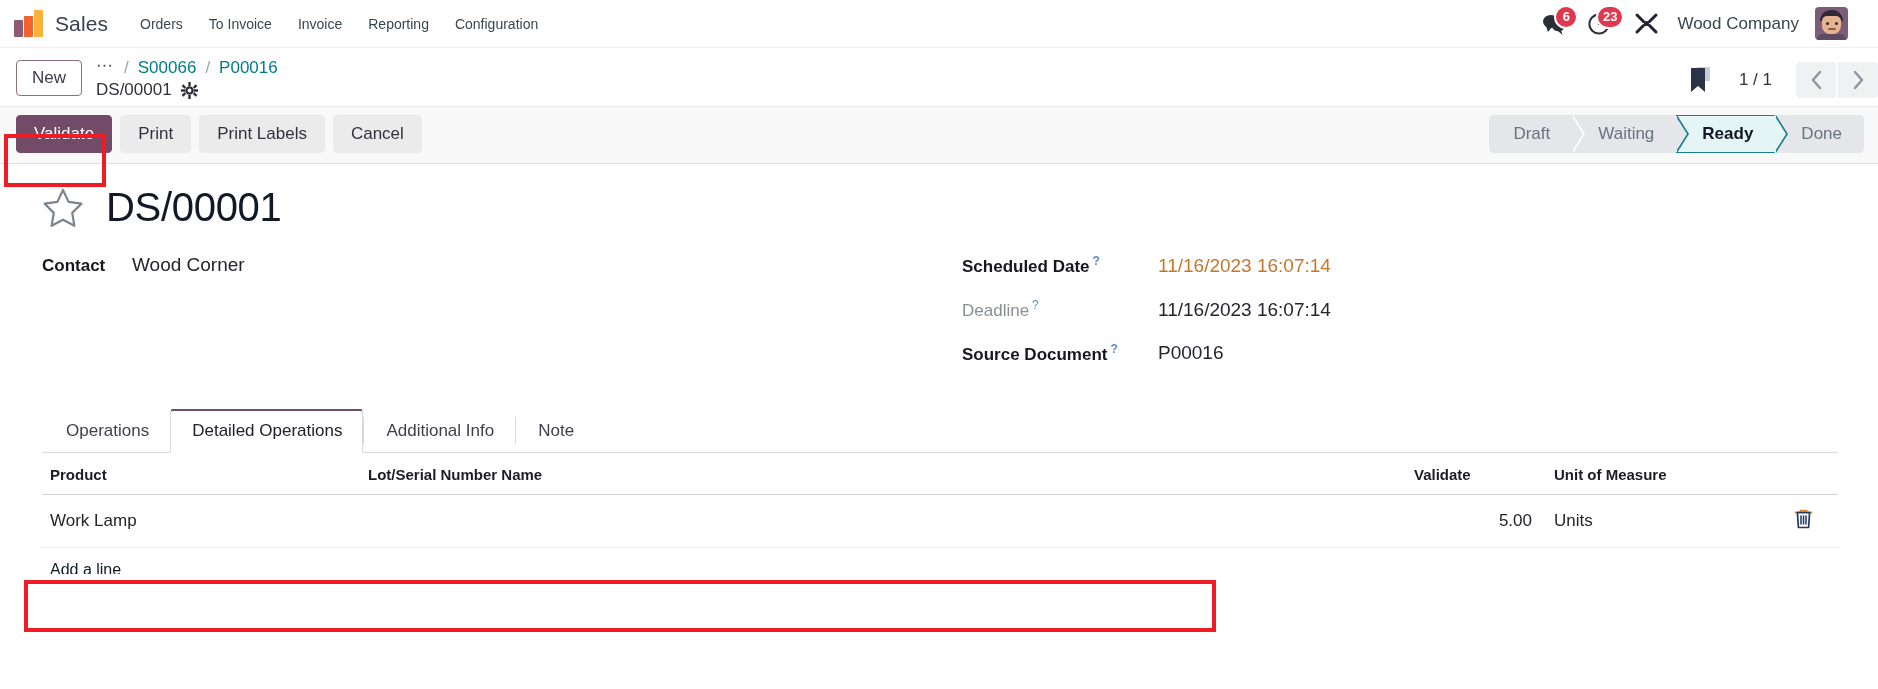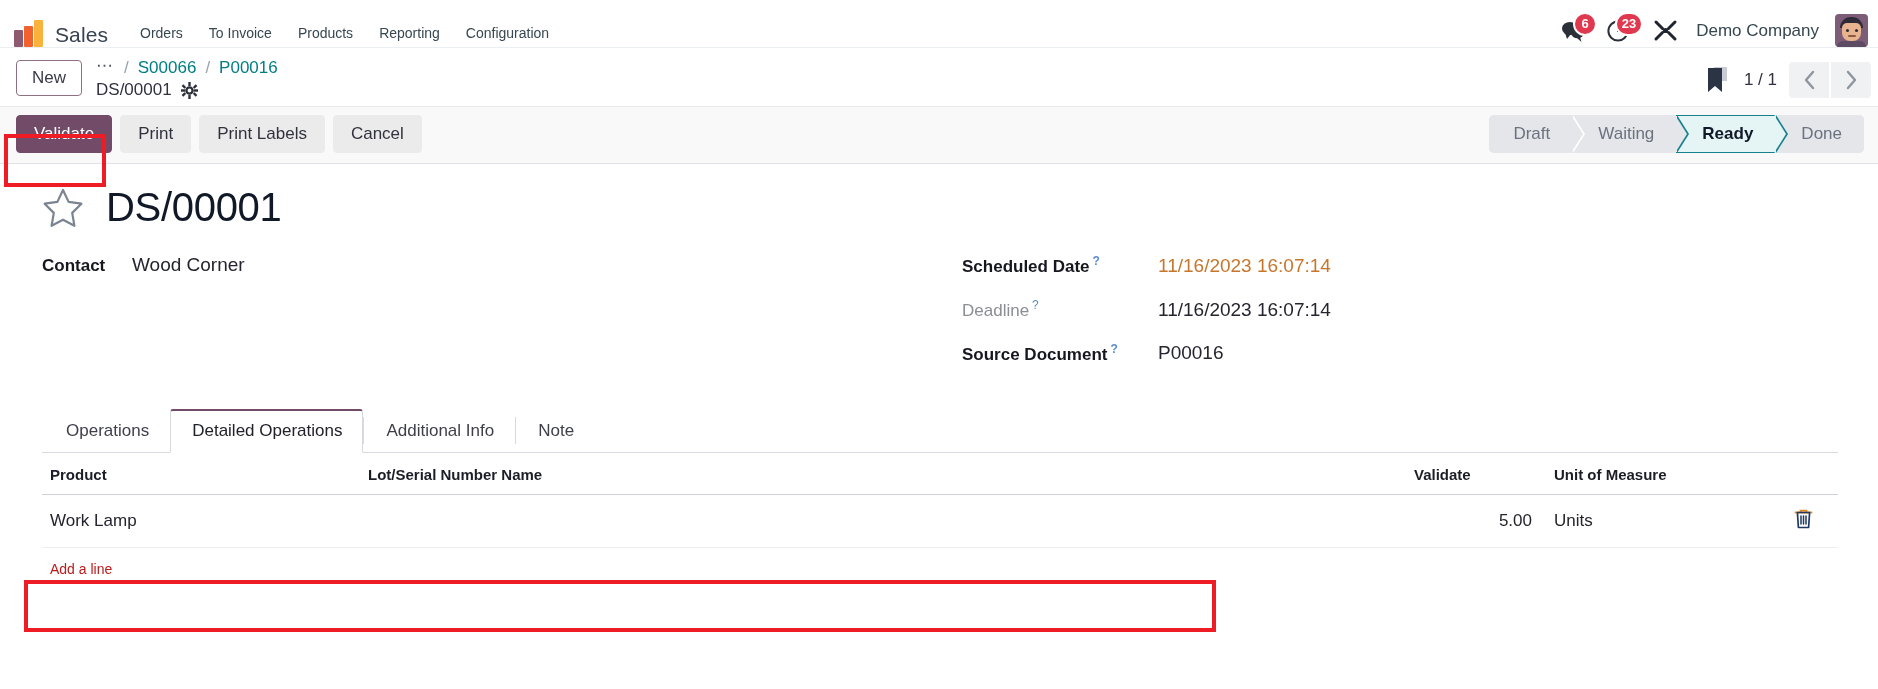--- a/index.html
+++ b/index.html
@@ -6,22 +6,22 @@
   html, body {
     width: 1878px; height: 689px;
     font-family: "Liberation Sans", sans-serif;
     background: #ffffff;
     color: #1f2937;
     overflow: hidden;
   }
   
   .navbar {
     height: 48px;
-    display: flex; align-items: flex-end;
-    padding: 0 8px 0 14px;
+    display: flex; align-items: center;
+    padding: 0 28px 0 14px;
     background: #ffffff;
     border-bottom: 1px solid #eceff1;
     position: relative;
   }
   .brand-logo { display: flex; align-items: flex-end; gap: 1px; height: 27px; margin-right: 12px; }
   .brand-logo i { display: block; width: 9px; border-radius: 1px; }
   .bar-a { height: 17px; background: #8f5a71; }
   .bar-b { height: 21px; background: #f0622e; }
   .bar-c { height: 27px; background: #f9b33c; }
   .brand-name {
@@ -51,38 +51,38 @@
   .avatar .hair { position: absolute; left: 5px; top: 3px; width: 23px; height: 11px; background: #2f2b36; border-radius: 11px 11px 0 0; }
   .avatar .face { position: absolute; left: 7px; top: 9px; width: 19px; height: 18px; background: #e8b48f; border-radius: 5px 5px 8px 8px; }
   .avatar .eye { position: absolute; top: 15px; width: 3px; height: 3px; background: #2f2b36; border-radius: 50%; }
   .avatar .eye.l { left: 11px; } .avatar .eye.r { left: 20px; }
   .avatar .mouth { position: absolute; left: 13px; top: 21px; width: 8px; height: 2px; background: #8c5a44; border-radius: 2px; }
   .avatar .body { position: absolute; left: 2px; bottom: 0; width: 29px; height: 6px; background: #5d4b63; border-radius: 6px 6px 0 0; }
 
   
   .cp-breadcrumb {
     display: flex; align-items: flex-start;
-    padding: 8px 7px 6px 16px;
+    padding: 8px 0 6px 16px;
     background: #ffffff;
     position: relative;
   }
   .btn-new {
     border: 1px solid #8f7080; background: #fff; color: #3b3b49;
     font-size: 17px; border-radius: 4px;
     padding: 7px 15px; cursor: pointer; line-height: 1.15;
     margin-right: 14px; margin-top: 4px;
   }
   .bc-stack { display: flex; flex-direction: column; gap: 2px; padding-top: 2px; }
   .bc-line1 { display: flex; align-items: center; gap: 9px; font-size: 17px; }
   .bc-dots { color: #4b5563; letter-spacing: 2px; font-size: 17px; cursor: pointer; line-height: 1; position: relative; top: -3px; }
   .bc-sep { color: #9aa2ad; }
   .bc-link { color: #017e84; cursor: pointer; font-weight: 500; }
   .bc-line2 { display: flex; align-items: center; gap: 9px; font-size: 17px; color: #31313f; }
   .gear-icon { cursor: pointer; display: inline-flex; }
-  .cp-right { margin-left: auto; display: flex; align-items: center; gap: 12px; padding-top: 6px; }
+  .cp-right { margin-left: auto; display: flex; align-items: center; gap: 24px; padding-top: 6px; }
   .bookmark-icon { cursor: pointer; display: inline-flex; }
   .pager-count { font-size: 17px; color: #31313f; white-space: nowrap; }
   .pager-btns { display: flex; }
   .pager-btn {
     width: 40px; height: 36px; background: #f0f1f3; border: none;
     display: flex; align-items: center; justify-content: center;
     cursor: pointer; color: #8d95a0;
   }
   .pager-btn.prev { border-radius: 4px 0 0 4px; margin-right: 2px; }
   .pager-btn.next { border-radius: 0 4px 4px 0; }
@@ -175,21 +175,21 @@
     font-size: 17px; color: #24242e; padding: 13px 6px;
     border-bottom: 1px solid #eceef1; white-space: nowrap;
   }
   .c-prod { width: 320px; padding-left: 8px !important; }
   .c-lot  { width: auto; }
   .c-qty  { width: 130px; text-align: right; }
   .c-uom  { width: 230px; padding-left: 16px !important; }
   .c-del  { width: 70px; text-align: center; }
   .trash-btn { cursor: pointer; display: inline-flex; }
   .add-line {
-    font-size: 14px; color: #b91c1c; cursor: pointer;
+    font-size: 16px; color: #0f172a; cursor: pointer;
     padding: 13px 6px 13px 8px; display: inline-block;
   }
   .list-wrap { position: relative; }
 
   
   .annot { position: absolute; border: 4px solid #ee1c25; pointer-events: none; z-index: 30; }
   #annot-validate { left: 4px; top: 134px; width: 102px; height: 53px; }
   #annot-row { left: 24px; top: 580px; width: 1192px; height: 52px; }
 </style>
 </head>
@@ -198,21 +198,21 @@
 <div class="navbar">
   <span class="brand-logo">
     <i class="bar-a"></i>
       <i class="bar-b"></i>
       <i class="bar-c"></i>
   </span>
   <span class="brand-name">Sales</span>
 
   <span class="nav-item">Orders</span>
   <span class="nav-item">To Invoice</span>
-  <span class="nav-item">Products</span>
+  <span class="nav-item">Invoice</span>
   <span class="nav-item">Reporting</span>
   <span class="nav-item">Configuration</span>
 
   <div class="nav-right">
     <div class="icon-badge">
       <svg width="26" height="24" viewBox="0 0 26 24">
         <ellipse cx="10" cy="9.5" rx="8" ry="6.6" fill="#2b2f38"></ellipse>
         <path d="M5 14 L7 20 L11 15 Z" fill="#2b2f38"></path>
         <ellipse cx="17.5" cy="14" rx="6.4" ry="5.2" fill="#2b2f38"></ellipse>
         <path d="M20 18 L21.5 23 L17 19 Z" fill="#2b2f38"></path>
@@ -226,21 +226,21 @@
       </svg>
       <span class="badge">23</span>
     </div>
     <div class="icon-badge">
       <svg width="25" height="25" viewBox="0 0 25 25">
         <path d="M3 4 L9.5 10.5 M15.5 14.5 L22 21" stroke="#1f2430" stroke-width="3" stroke-linecap="round"></path>
         <path d="M22 4 L15.5 10.5 M9.5 14.5 L3 21" stroke="#1f2430" stroke-width="3" stroke-linecap="round"></path>
         <circle cx="12.5" cy="12.5" r="2.6" fill="#1f2430"></circle>
       </svg>
     </div>
-    <span class="company-name">Demo Company</span>
+    <span class="company-name">Wood Company</span>
     <div class="avatar">
       <span class="hair"></span>
         <span class="face"></span>
       <span class="eye l"></span>
         <span class="eye r"></span>
       <span class="mouth"></span>
         <span class="body"></span>
     </div>
   </div>
 </div>

